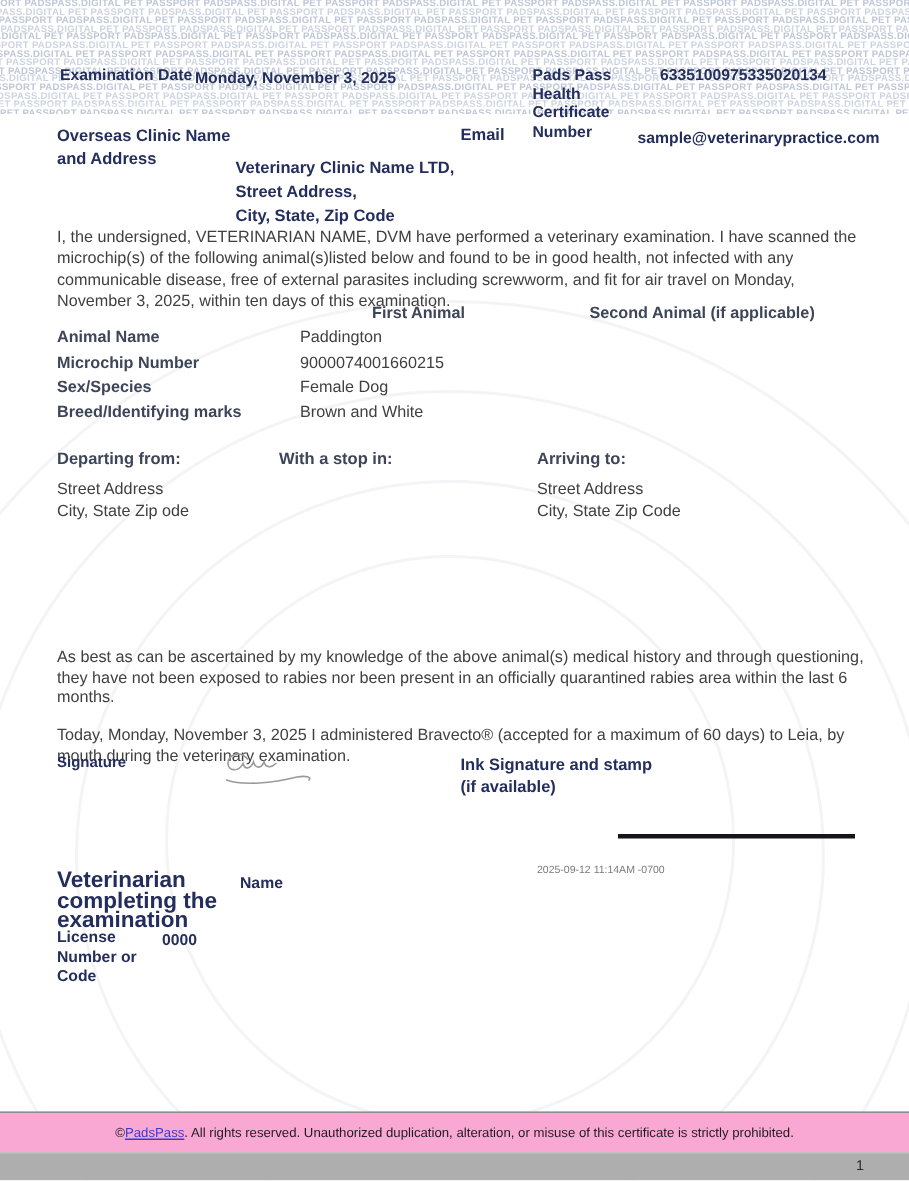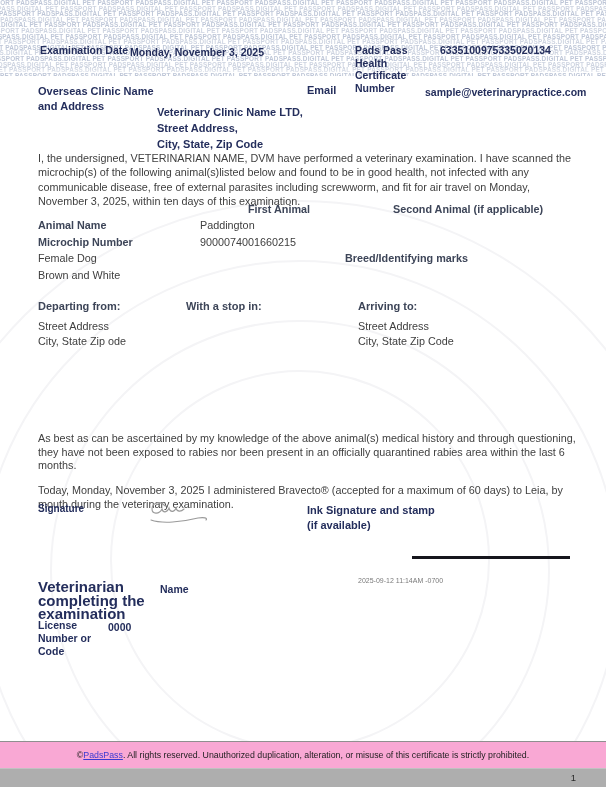--- a/index.html
+++ b/index.html
@@ -131,20 +131,21 @@
     <div class="hdr">Second Animal (if applicable)</div>
 
     <div class="lbl">Animal Name</div>
     <div class="val">Paddington</div>
     <div class="val"></div>
 
     <div class="lbl">Microchip Number</div>
     <div class="val">9000074001660215</div>
     <div class="val"></div>
 
+    <div class="lbl">Sex/Species</div>
     <div class="val">Female Dog</div>
     <div class="val"></div>
 
     <div class="lbl">Breed/Identifying marks</div>
     <div class="val">Brown and White</div>
     <div class="val"></div>
   </div>
 
   <div class="abs travel-grid">
     <div class="t-lbl">Departing from:</div>

